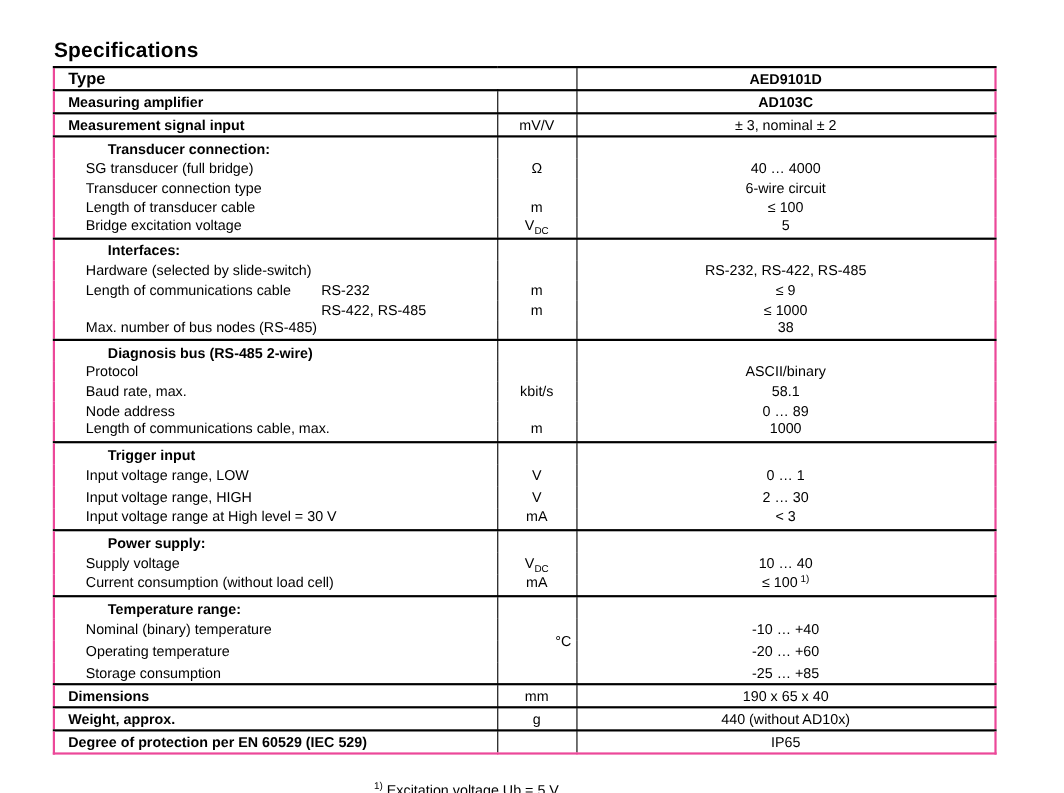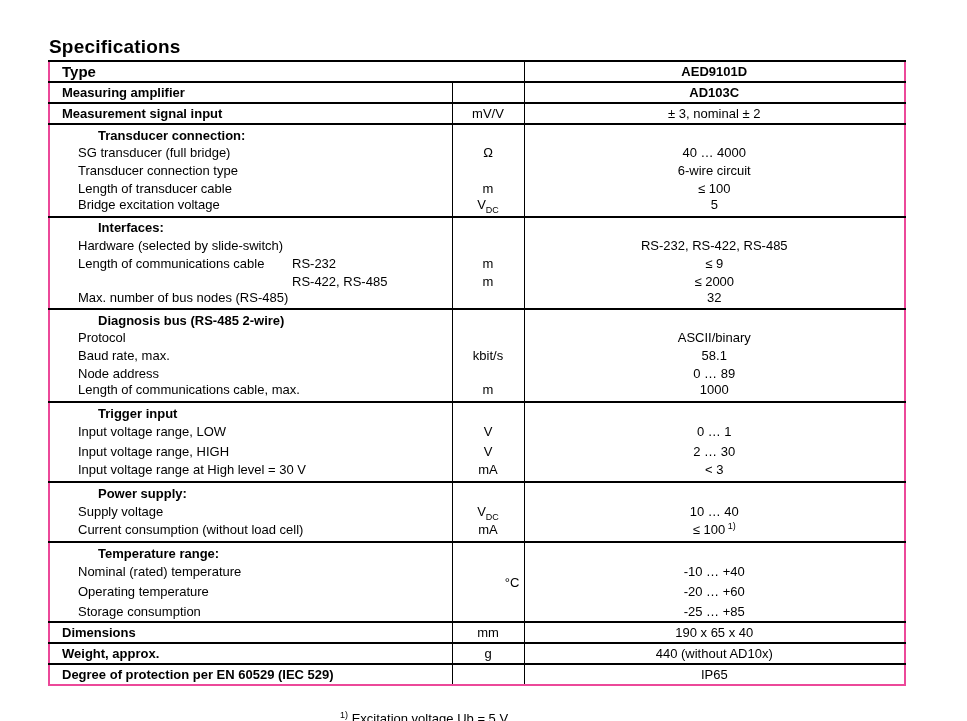--- a/index.html
+++ b/index.html
@@ -119,26 +119,26 @@
       <tr class="grow">
         <td class="lbl sub"><span>Length of communications cable</span><span class="tab">RS-232</span></td>
         <td class="unit">m</td>
         <td class="val">≤ 9</td>
       </tr>
       <tr class="grow">
         <td class="lbl sub">
           <span class="tab">RS-422, RS-485</span>
         </td>
         <td class="unit">m</td>
-        <td class="val">≤ 2000</td>
+        <td class="val">≤ 1000</td>
       </tr>
       <tr class="grow">
         <td class="lbl sub"><span>Max. number of bus nodes (RS-485)</span></td>
         <td class="unit"></td>
-        <td class="val">32</td>
+        <td class="val">38</td>
       </tr>
     </tbody>
     <tbody class="sec sec-5">
       <tr class="ghead">
         <td class="lbl bold">Diagnosis bus (RS-485 2-wire)</td>
         <td class="unit"></td>
         <td class="val"></td>
       </tr>
       <tr class="grow">
         <td class="lbl sub"><span>Protocol</span></td>
@@ -200,21 +200,21 @@
         <td class="val">≤ 100<sup> 1)</sup></td>
       </tr>
     </tbody>
     <tbody class="sec sec-8">
       <tr class="ghead">
         <td class="lbl bold">Temperature range:</td>
         <td class="unit" rowspan="4">°C</td>
         <td class="val"></td>
       </tr>
       <tr class="grow">
-        <td class="lbl sub"><span>Nominal (rated) temperature</span></td>
+        <td class="lbl sub"><span>Nominal (binary) temperature</span></td>
         <td class="val">-10 … +40</td>
       </tr>
       <tr class="grow">
         <td class="lbl sub"><span>Operating temperature</span></td>
         <td class="val">-20 … +60</td>
       </tr>
       <tr class="grow">
         <td class="lbl sub"><span>Storage consumption</span></td>
         <td class="val">-25 … +85</td>
       </tr>

